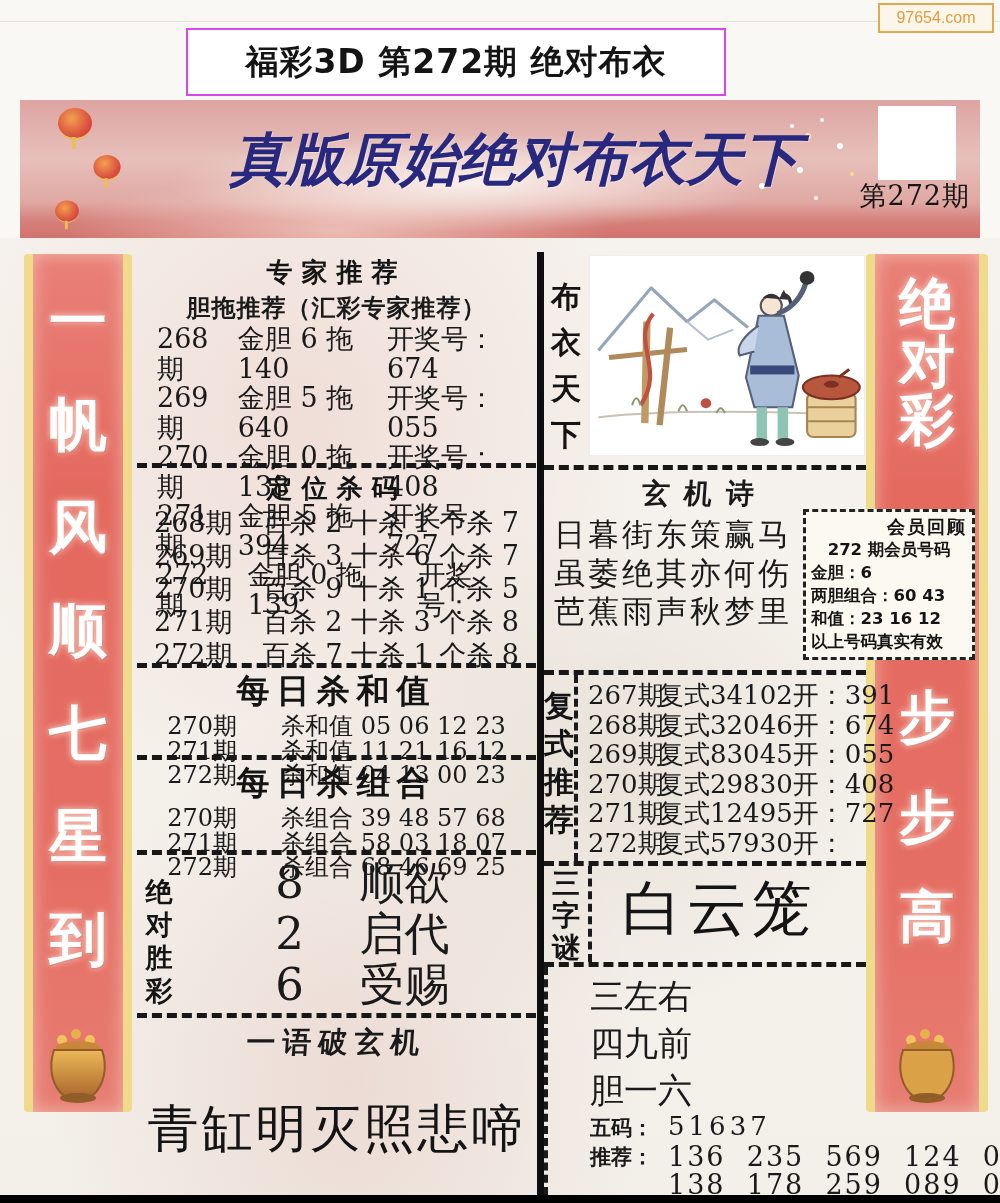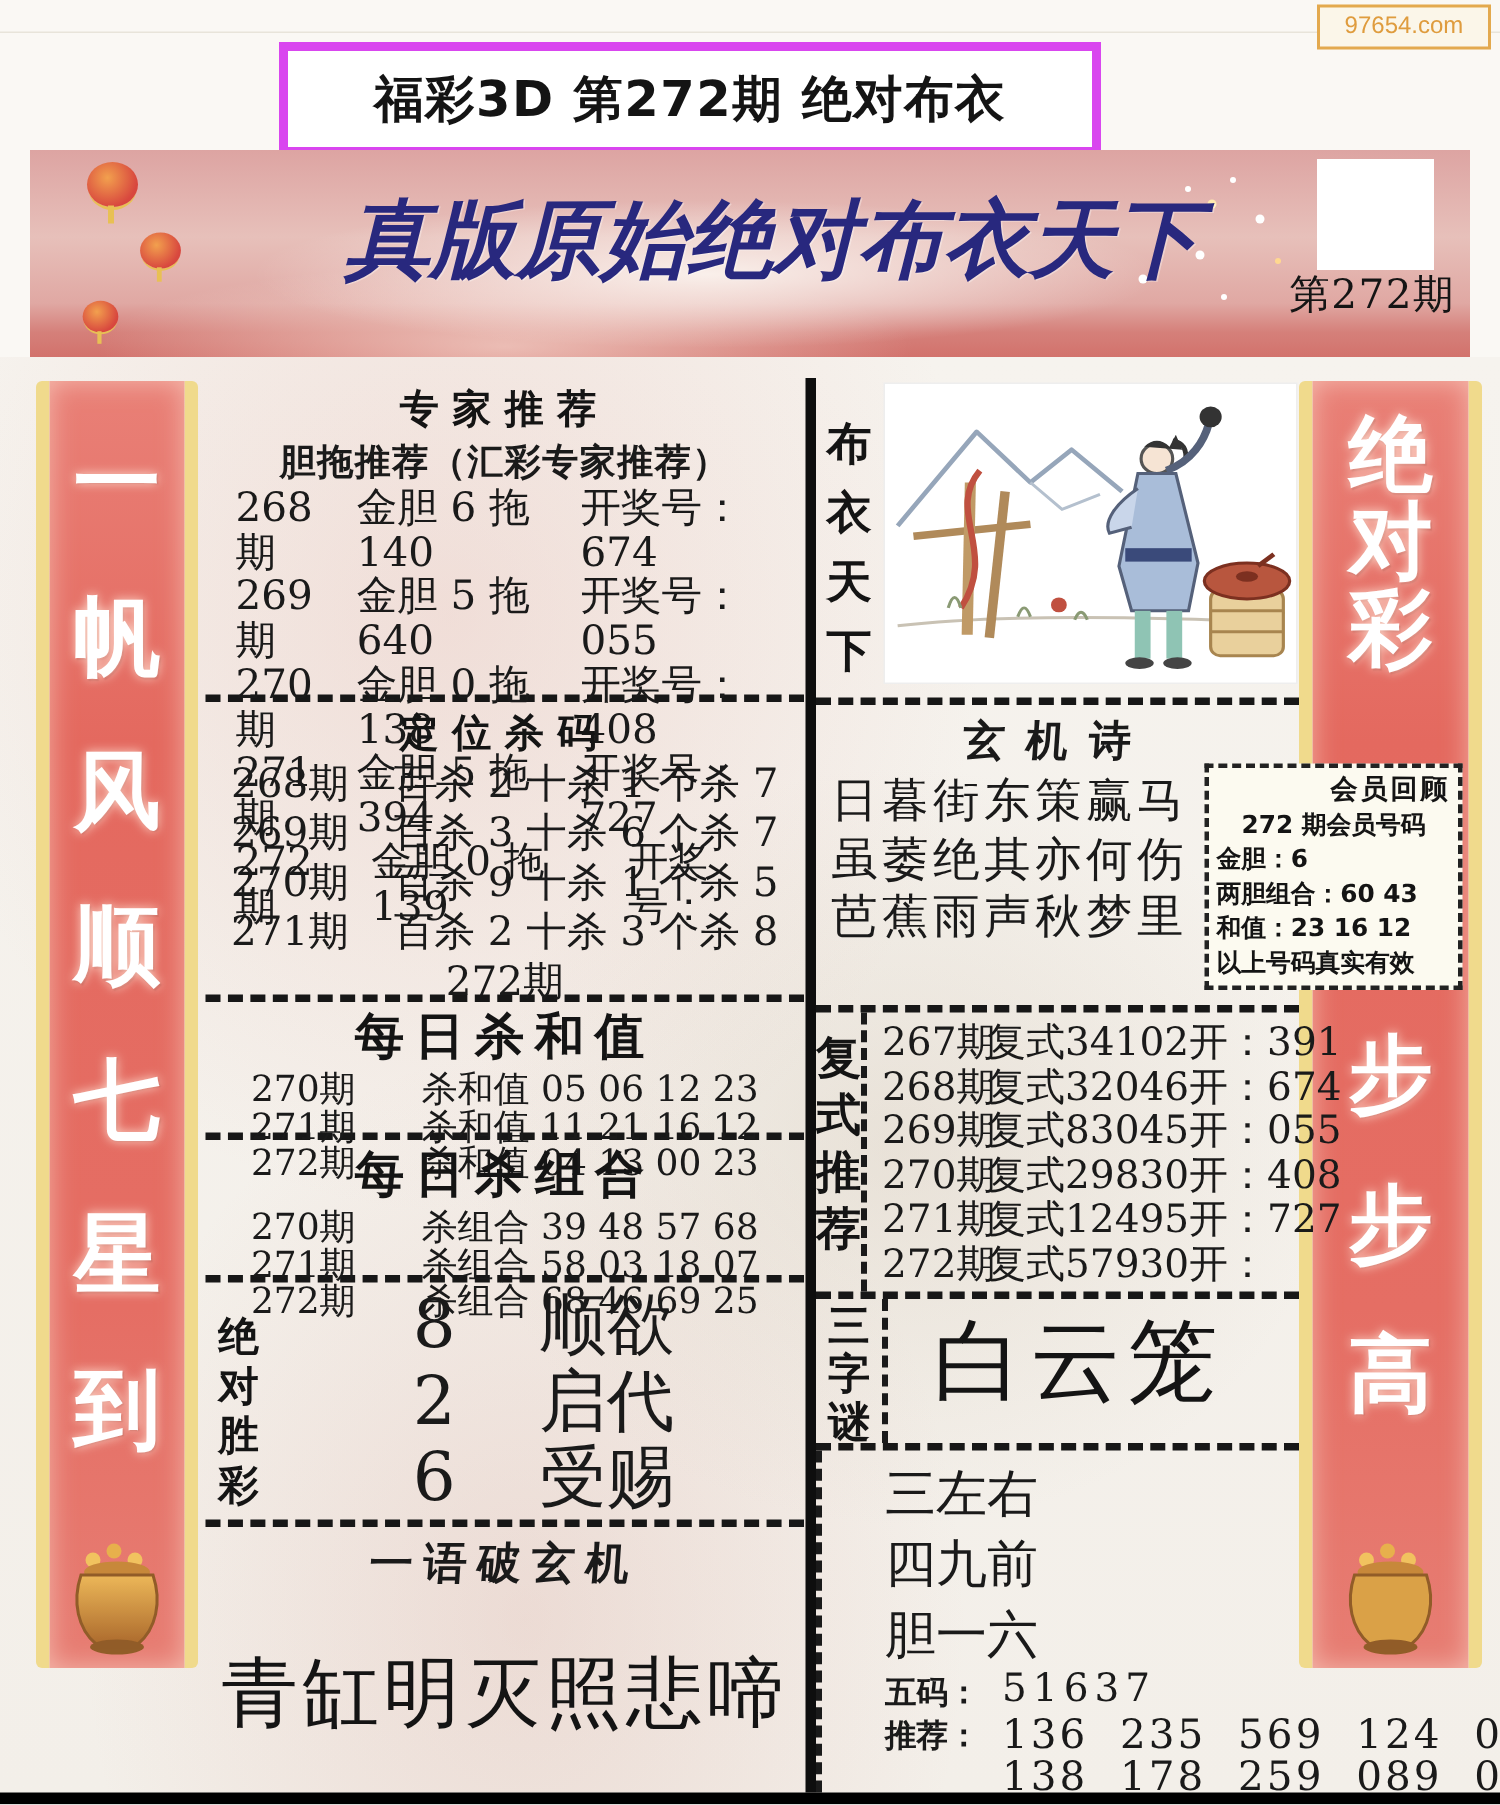--- a/index.html
+++ b/index.html
@@ -6,21 +6,21 @@
   .page{position:relative;width:1000px;height:1203px;background:#faf8f4;overflow:hidden;
         font-family:"DejaVu Serif","Liberation Serif",serif;color:#1a1a1a;}
   .top-line{position:absolute;top:21px;left:0;width:100%;border-top:1px solid #e8e4da;}
 
   .site-badge{position:absolute;top:3px;right:6px;width:112px;height:26px;
     border:2px solid #e3a94e;color:#df9c3e;background:#fbf6e9;
     font-family:"Liberation Sans",sans-serif;font-size:16px;
     display:flex;align-items:center;justify-content:center;}
 
   .header-box{position:absolute;left:186px;top:28px;width:536px;height:64px;background:#fff;
-    border:6px solid #d946ef;display:flex;align-items:center;justify-content:center;
+    border:2px solid #d946ef;display:flex;align-items:center;justify-content:center;
     font-family:"DejaVu Sans","Liberation Sans",sans-serif;font-weight:900;font-size:33px;letter-spacing:1px;color:#141414;}
 
   .banner{position:absolute;left:20px;top:100px;width:960px;height:138px;
     background:
       radial-gradient(ellipse at 47% 60%, rgba(255,255,250,.8), rgba(255,255,250,0) 42%),
       radial-gradient(ellipse at 33% 95%, rgba(255,245,235,.55), rgba(255,245,235,0) 30%),
       linear-gradient(180deg,#dda4a2 0%,#e7c0ba 42%,#e0a8a3 74%,#d5807a 88%,#d2726c 100%);
     overflow:hidden;}
   .banner-title{position:absolute;left:150px;top:22px;width:690px;text-align:center;
     font-size:57px;font-weight:bold;font-style:italic;color:#28287e;
@@ -237,20 +237,21 @@
       <div class="drow">
           <span>270期</span>
           <span>百杀 9 十杀 1 个杀 5</span>
         </div>
       <div class="drow">
           <span>271期</span>
           <span>百杀 2 十杀 3 个杀 8</span>
         </div>
       <div class="drow">
           <span>272期</span>
+          <span>百杀 7 十杀 1 个杀 8</span>
         </div>
     </div>
 
     <div class="sec-sum dash-b">
       <div class="sec-title">每日杀和值</div>
       <div class="srow">
           <span>270期</span>
           <span>杀和值 05 06 12 23</span>
         </div>
       <div class="srow">

